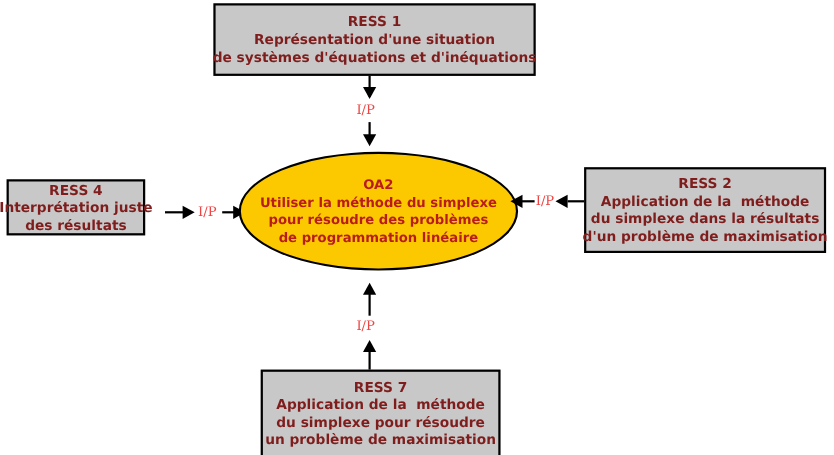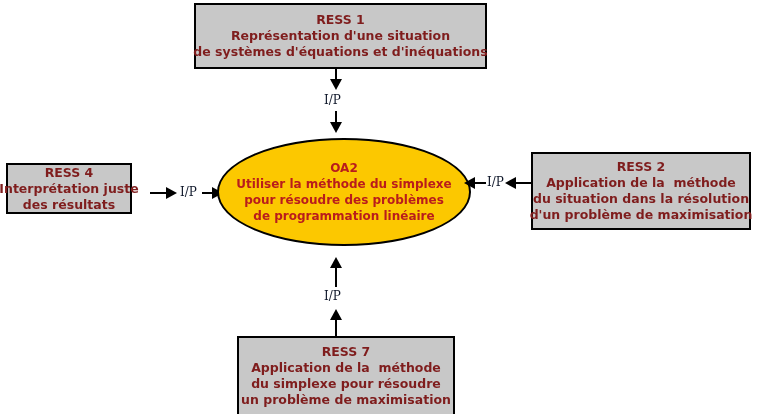--- a/index.html
+++ b/index.html
@@ -94,21 +94,21 @@
   .arrow.left {
     border-top: 6px solid transparent;
     border-bottom: 6px solid transparent;
     border-right: 11px solid #000000;
   }
   .ip-label {
     position: absolute;
     font-family: "DejaVu Serif", "Liberation Serif", serif;
     font-size: 12px;
     font-weight: normal;
-    color: #0f172a;
+    color: #ef4444;
     white-space: nowrap;
     line-height: 13px;
   }
 </style>
 </head>
 <body>
 
 <div id="canvas">
 
   <div class="res-box" id="ress1">
@@ -138,21 +138,21 @@
   <div id="oa2">
     <span class="ln">OA2</span>
     <span class="ln">Utiliser la méthode du simplexe</span>
     <span class="ln">pour résoudre des problèmes</span>
     <span class="ln">de programmation linéaire</span>
   </div>
 
   <div class="res-box" id="ress2">
     <span class="ln">RESS 2</span>
     <span class="ln">Application de la  méthode</span>
-    <span class="ln">du situation dans la résolution</span>
+    <span class="ln">du simplexe dans la résultats</span>
     <span class="ln">d'un problème de maximisation</span>
   </div>
 
   <div class="hline" style="left:516px; top:182px; width:15px;"></div>
   <div class="arrow left" style="left:505px; top:177px;"></div>
   <span class="ip-label" style="left:487px; top:176px;">I/P</span>
   <div class="hline" style="left:472px; top:182px; width:14px;"></div>
   <div class="arrow left" style="left:464px; top:177px;"></div>
 
   <div class="res-box" id="ress3">

